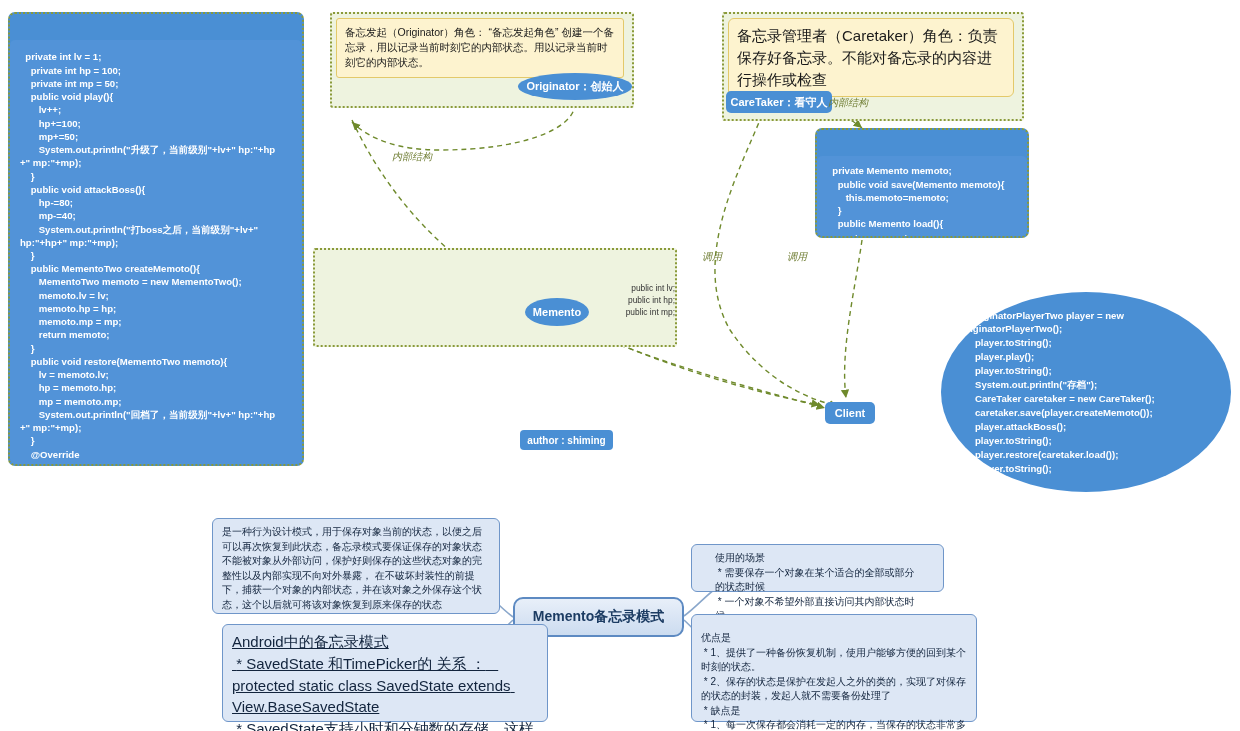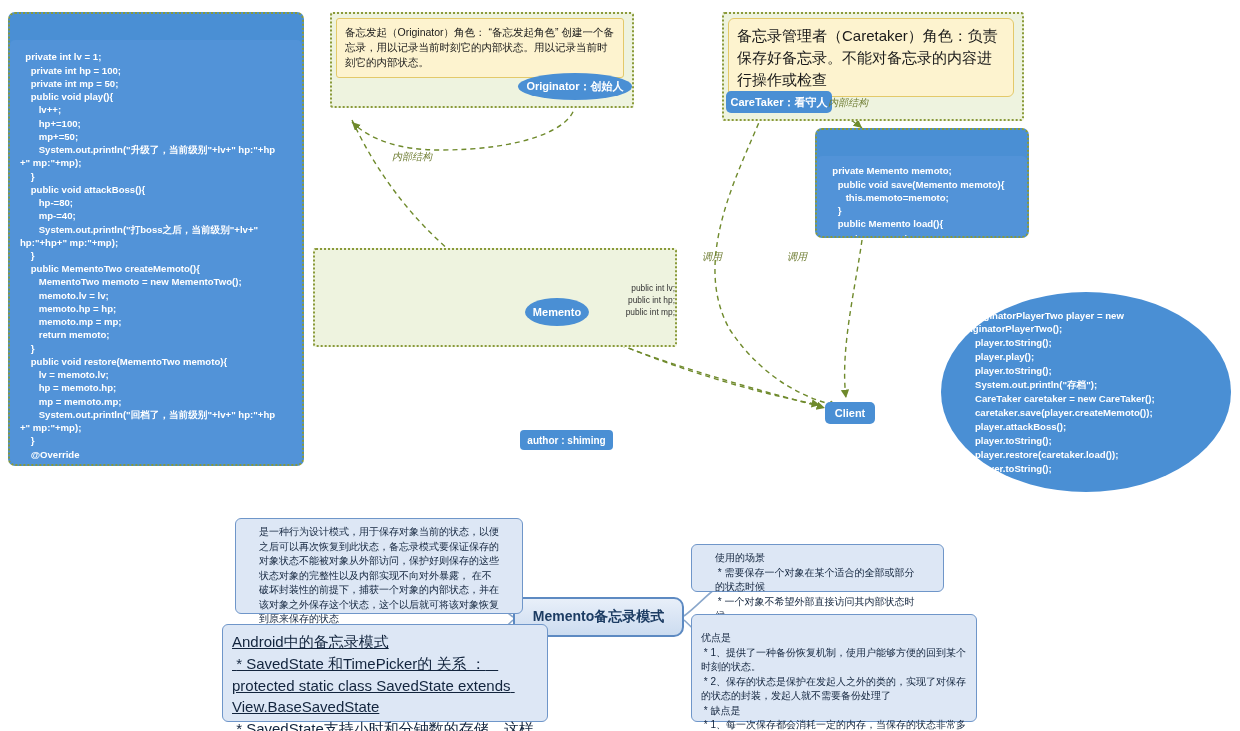--- a/index.html
+++ b/index.html
@@ -259,21 +259,21 @@
 
   <div class="pill" style="left:520px; top:430px; width:93px; height:20px; font-size:10px; border-radius:4px;">author : shiming</div>
 
   <div class="edge-label" style="left:392px; top:150px;">内部结构</div>
   <div class="edge-label" style="left:828px; top:96px;">内部结构</div>
   <div class="edge-label" style="left:702px; top:250px;">调用</div>
   <div class="edge-label" style="left:787px; top:250px;">调用</div>
 
   <div class="mm-center" style="left:513px; top:597px; width:171px; height:40px; font-size:14px;">Memento备忘录模式</div>
 
-  <div class="mm-node" style="left:235px; top:518px; width:288px; height:96px; padding:6px 23px; font-size:10px;">是一种行为设计模式，用于保存对象当前的状态，以便之后可以再次恢复到此状态，备忘录模式要保证保存的对象状态不能被对象从外部访问，保护好则保存的这些状态对象的完整性以及内部实现不向对外暴露， 在不破坏封装性的前提下，捕获一个对象的内部状态，并在该对象之外保存这个状态，这个以后就可将该对象恢复到原来保存的状态</div>
+  <div class="mm-node" style="left:212px; top:518px; width:288px; height:96px; padding:6px 9px; font-size:10px;">是一种行为设计模式，用于保存对象当前的状态，以便之后可以再次恢复到此状态，备忘录模式要保证保存的对象状态不能被对象从外部访问，保护好则保存的这些状态对象的完整性以及内部实现不向对外暴露， 在不破坏封装性的前提下，捕获一个对象的内部状态，并在该对象之外保存这个状态，这个以后就可将该对象恢复到原来保存的状态</div>
 
   <div class="mm-node" style="left:222px; top:624px; width:326px; height:98px; padding:6px 9px; font-size:15px;text-decoration:underline;">Android中的备忘录模式
  * SavedState 和TimePicker的 关系 ：   protected static class SavedState extends View.BaseSavedState
  * SavedState支持小时和分钟数的存储，这样就可以确保在一些关键节点前后保持状态一直
  * 安卓的横竖屏也有这种的设计模式，捕捉切换前的状态然后切换后的状态保存 这个也是 备忘录的模式</div>
 
   <div class="mm-node" style="left:691px; top:544px; width:253px; height:48px; padding:6px 23px; font-size:10px;">使用的场景
  * 需要保存一个对象在某个适合的全部或部分的状态时候
  * 一个对象不希望外部直接访问其内部状态时候</div>
 

